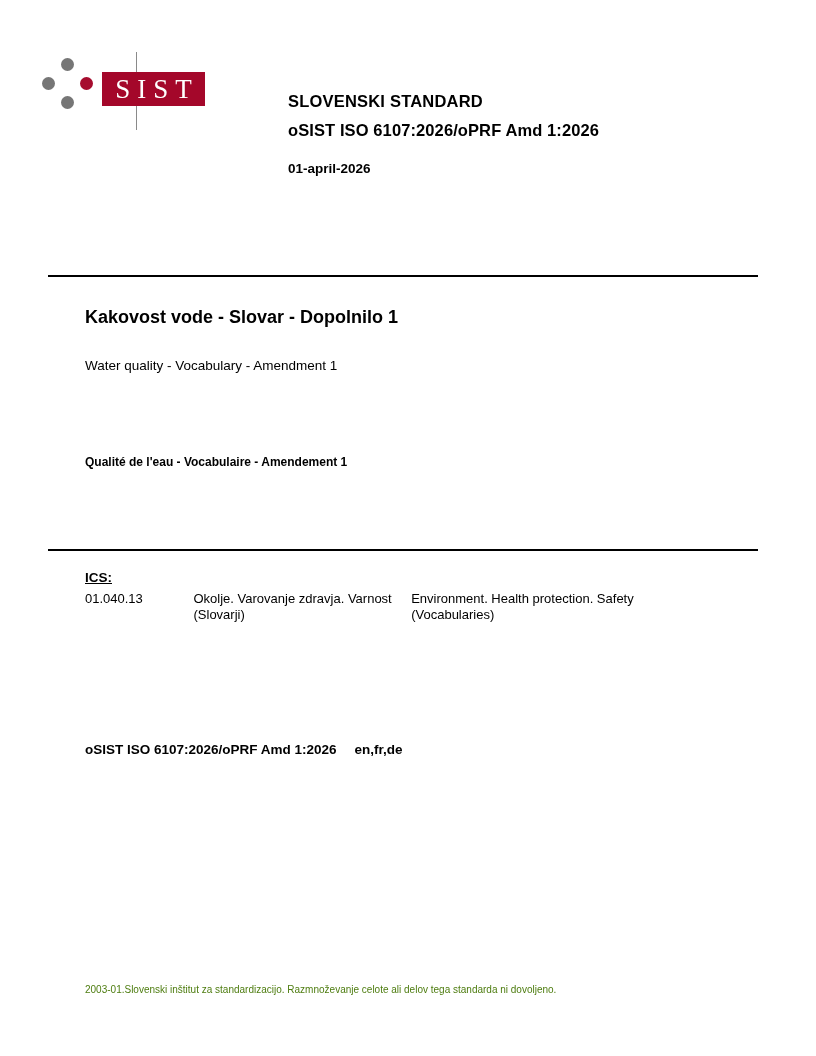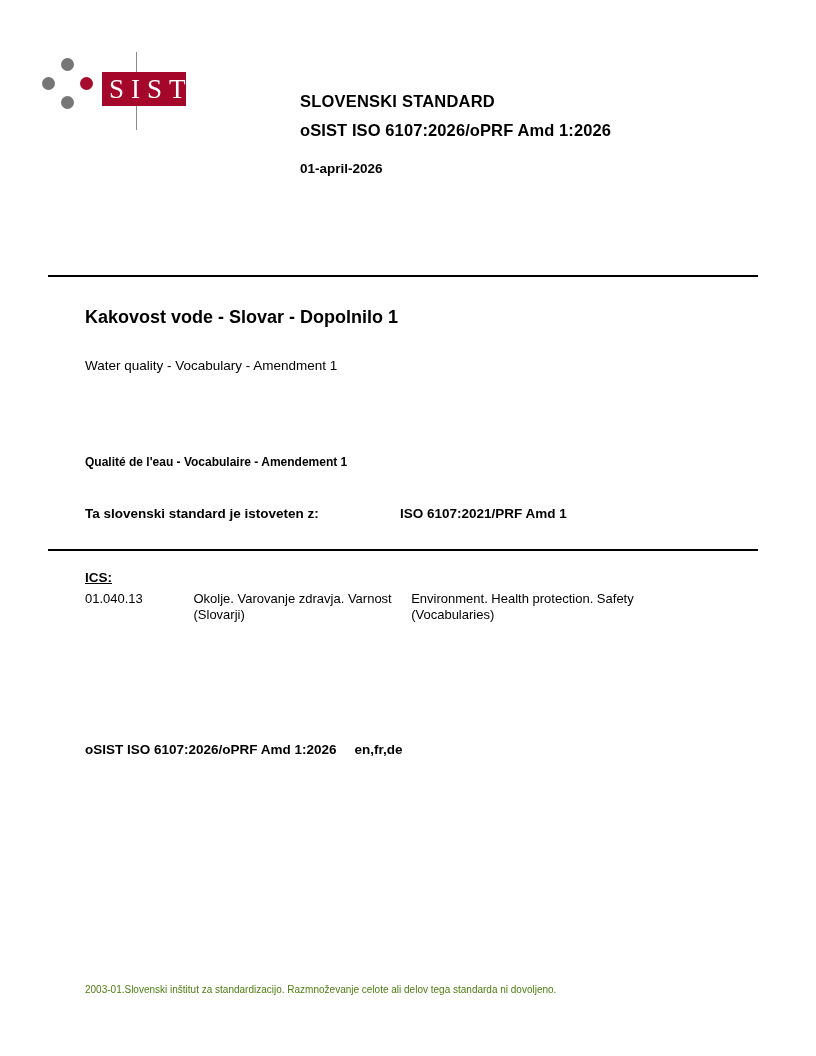--- a/index.html
+++ b/index.html
@@ -50,38 +50,37 @@
   }
   .dot-top    { left: 21px; top: 0px;  width: 13px; height: 13px; background: #767676; }
   .dot-left   { left: 2px;  top: 19px; width: 13px; height: 13px; background: #767676; }
   .dot-bottom { left: 21px; top: 38px; width: 13px; height: 13px; background: #767676; }
   .dot-right  { left: 40px; top: 19px; width: 13px; height: 13px; background: #A60C2E; }
 
   .logo-mark {
     position: absolute;
     left: 62px;
     top: 28px;
-    width: 84px;
+    width: 103px;
     height: 34px;
     background: #A4072A;
     color: #ffffff;
     font-family: "Liberation Serif", serif;
     font-size: 27px;
     letter-spacing: 7px;
     text-align: center;
     line-height: 34px;
     text-indent: 7px;
     box-sizing: border-box;
   }
 
   
   .hdr {
     position: absolute;
     left: 288px;
-    margin-left: 12px;
   }
   .hdr-line1 {
     top: 92px;
     font-size: 16.5px;
     font-weight: bold;
     letter-spacing: 0.2px;
   }
   .hdr-line2 {
     top: 121px;
     font-size: 16.5px;
@@ -211,23 +210,20 @@
   <div class="hdr hdr-line2">oSIST ISO 6107:2026/oPRF Amd 1:2026</div>
   <div class="hdr hdr-date">01-april-2026</div>
 
   <div class="rule rule-top"></div>
   <div class="rule rule-middle"></div>
 
   <div class="sec title-sl">Kakovost vode - Slovar - Dopolnilo 1</div>
   <div class="sec title-en">Water quality - Vocabulary - Amendment 1</div>
   <div class="sec title-fr">Qualité de l'eau - Vocabulaire - Amendement 1</div>
 
-  <div class="identity">
-    <span class="identity-label">Ta slovenski standard je istoveten z:</span><span class="identity-value">ISO 6107:2021/PRF Amd 1</span>
-  </div>
 
   <div class="ics-heading">ICS:</div>
   <table class="ics-table">
     <tbody>
       <tr>
         <td class="ics-code">01.040.13</td>
         <td class="ics-sl">Okolje. Varovanje zdravja. Varnost (Slovarji)</td>
         <td class="ics-en">Environment. Health protection. Safety (Vocabularies)</td>
       </tr>
     </tbody>

